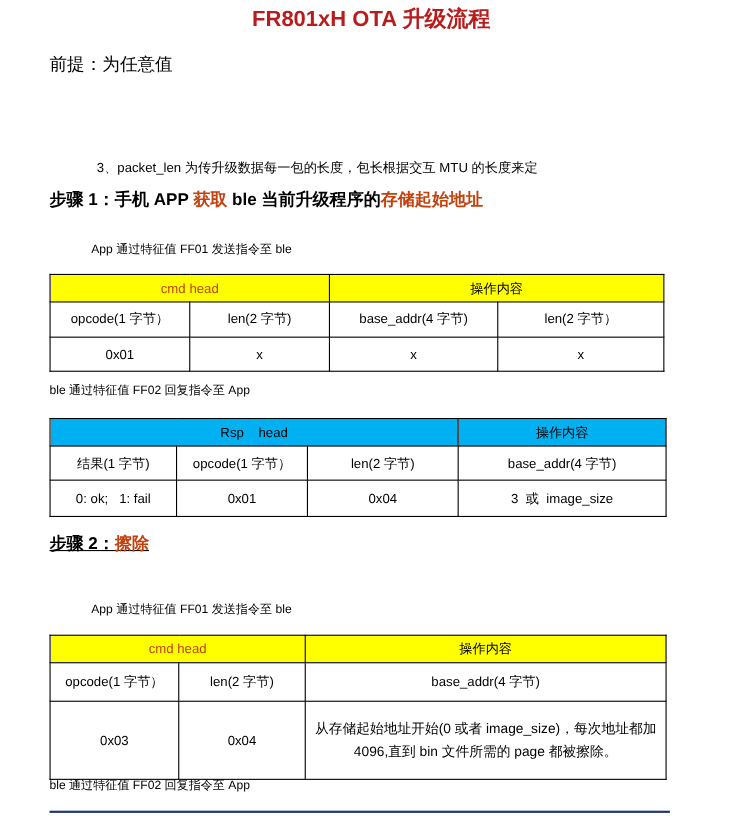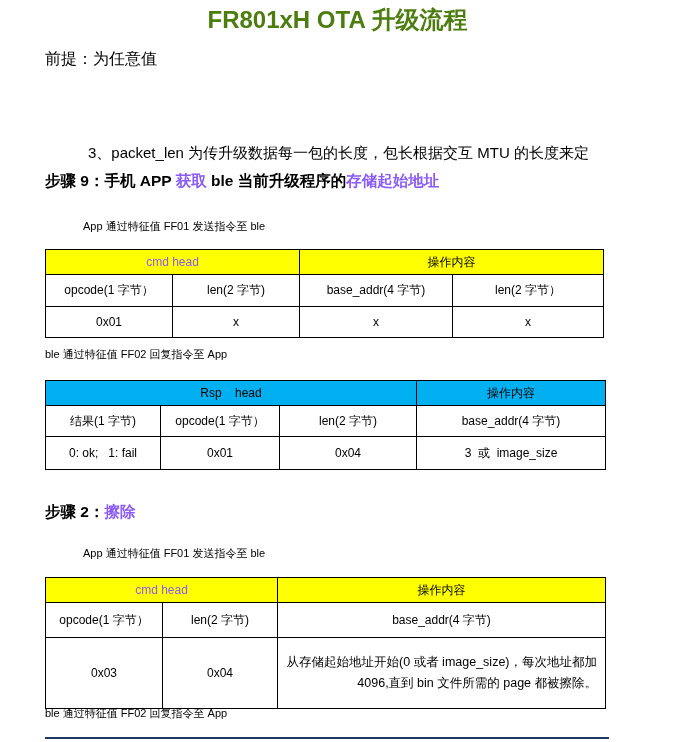--- a/index.html
+++ b/index.html
@@ -1,32 +1,32 @@
 <!DOCTYPE html>
 <html><head>
 <meta charset="utf-8">
 <style>
   html,body{margin:0;padding:0;background:#ffffff;}
   body{width:675px;height:742px;font-family:"Liberation Sans","DejaVu Sans",sans-serif;color:#000;}
   .page{position:relative;width:675px;height:742px;background:#fff;overflow:hidden;}
 
   .title{position:absolute;top:4px;left:0;width:100%;margin:0;text-align:center;
-         font-size:24px;font-weight:bold;color:#4d7c0f;letter-spacing:0px;}
+         font-size:20px;font-weight:bold;color:#b91c1c;letter-spacing:0px;}
 
   .premise{position:absolute;left:45px;top:49px;font-size:16px;}
 
   .note-line1{position:absolute;left:47px;top:86px;font-size:12px;}
   .note-label{font-size:15px;}
   .note-line2{position:absolute;left:88px;top:121px;font-size:12px;}
-  .note-line3{position:absolute;left:88px;top:144px;font-size:15px;}
+  .note-line3{position:absolute;left:88px;top:144px;font-size:12px;}
 
   .step{position:absolute;left:45px;margin:0;font-size:15.5px;font-weight:bold;}
   .step-1{top:171px;}
-  .step-2{top:502px;}
-  .red{color:#8b5cf6;}
+  .step-2{top:484px;text-decoration:underline;}
+  .red{color:#c2410c;}
 
   .caption{position:absolute;font-size:11px;}
   .cap-app-1{left:83px;top:219px;}
   .cap-ble-1{left:45px;top:347px;}
   .cap-app-2{left:83px;top:546px;}
   .cap-ble-2{left:45px;top:706px;}
 
   table.t{position:absolute;border-collapse:collapse;table-layout:fixed;background:#fff;}
   .t th,.t td{border:1px solid #000;font-size:12px;font-weight:normal;
               text-align:center;vertical-align:middle;padding:1px 4px;overflow:hidden;}
@@ -39,38 +39,38 @@
   .t1 .r2 td{height:29px;}
   .t1 .r3 td{height:28px;}
 
   .t2{left:45px;top:380px;width:560px;}
   .t2 .r2 td{height:28px;}
   .t2 .r3 td{height:30px;}
 
   .t3{left:45px;top:577px;width:560px;}
   .t3 .r2 td{height:32px;}
   .t3 .r3 td{height:60px;}
-  .t3 .desc{text-align:right;padding:5px 8px;line-height:21px;font-size:12.5px;}
+  .t3 .desc{text-align:center;padding:5px 8px;line-height:21px;font-size:12.5px;}
 
   .next-table-line{position:absolute;left:45px;top:737px;width:564px;height:0;
                    border-top:2px solid #1f3864;}
 </style>
 </head>
 <body>
 
 <div class="page">
 
   <h1 class="title">FR801xH OTA 升级流程</h1>
 
   <div class="premise">前提：为任意值</div>
 
   <div class="note-line3">3、packet_len 为传升级数据每一包的长度，包长根据交互 MTU 的长度来定</div>
 
   <h2 class="step step-1">
-    <span>步骤 9：手机 APP </span><span class="red">获取</span><span> ble 当前升级程序的</span><span class="red">存储起始地址</span>
+    <span>步骤 1：手机 APP </span><span class="red">获取</span><span> ble 当前升级程序的</span><span class="red">存储起始地址</span>
   </h2>
 
   <div class="caption cap-app-1">App 通过特征值 FF01 发送指令至 ble</div>
 
   <table class="t t1">
     <colgroup>
         <col style="width:127px">
         <col style="width:127px">
         <col style="width:153px">
         <col style="width:151px">

